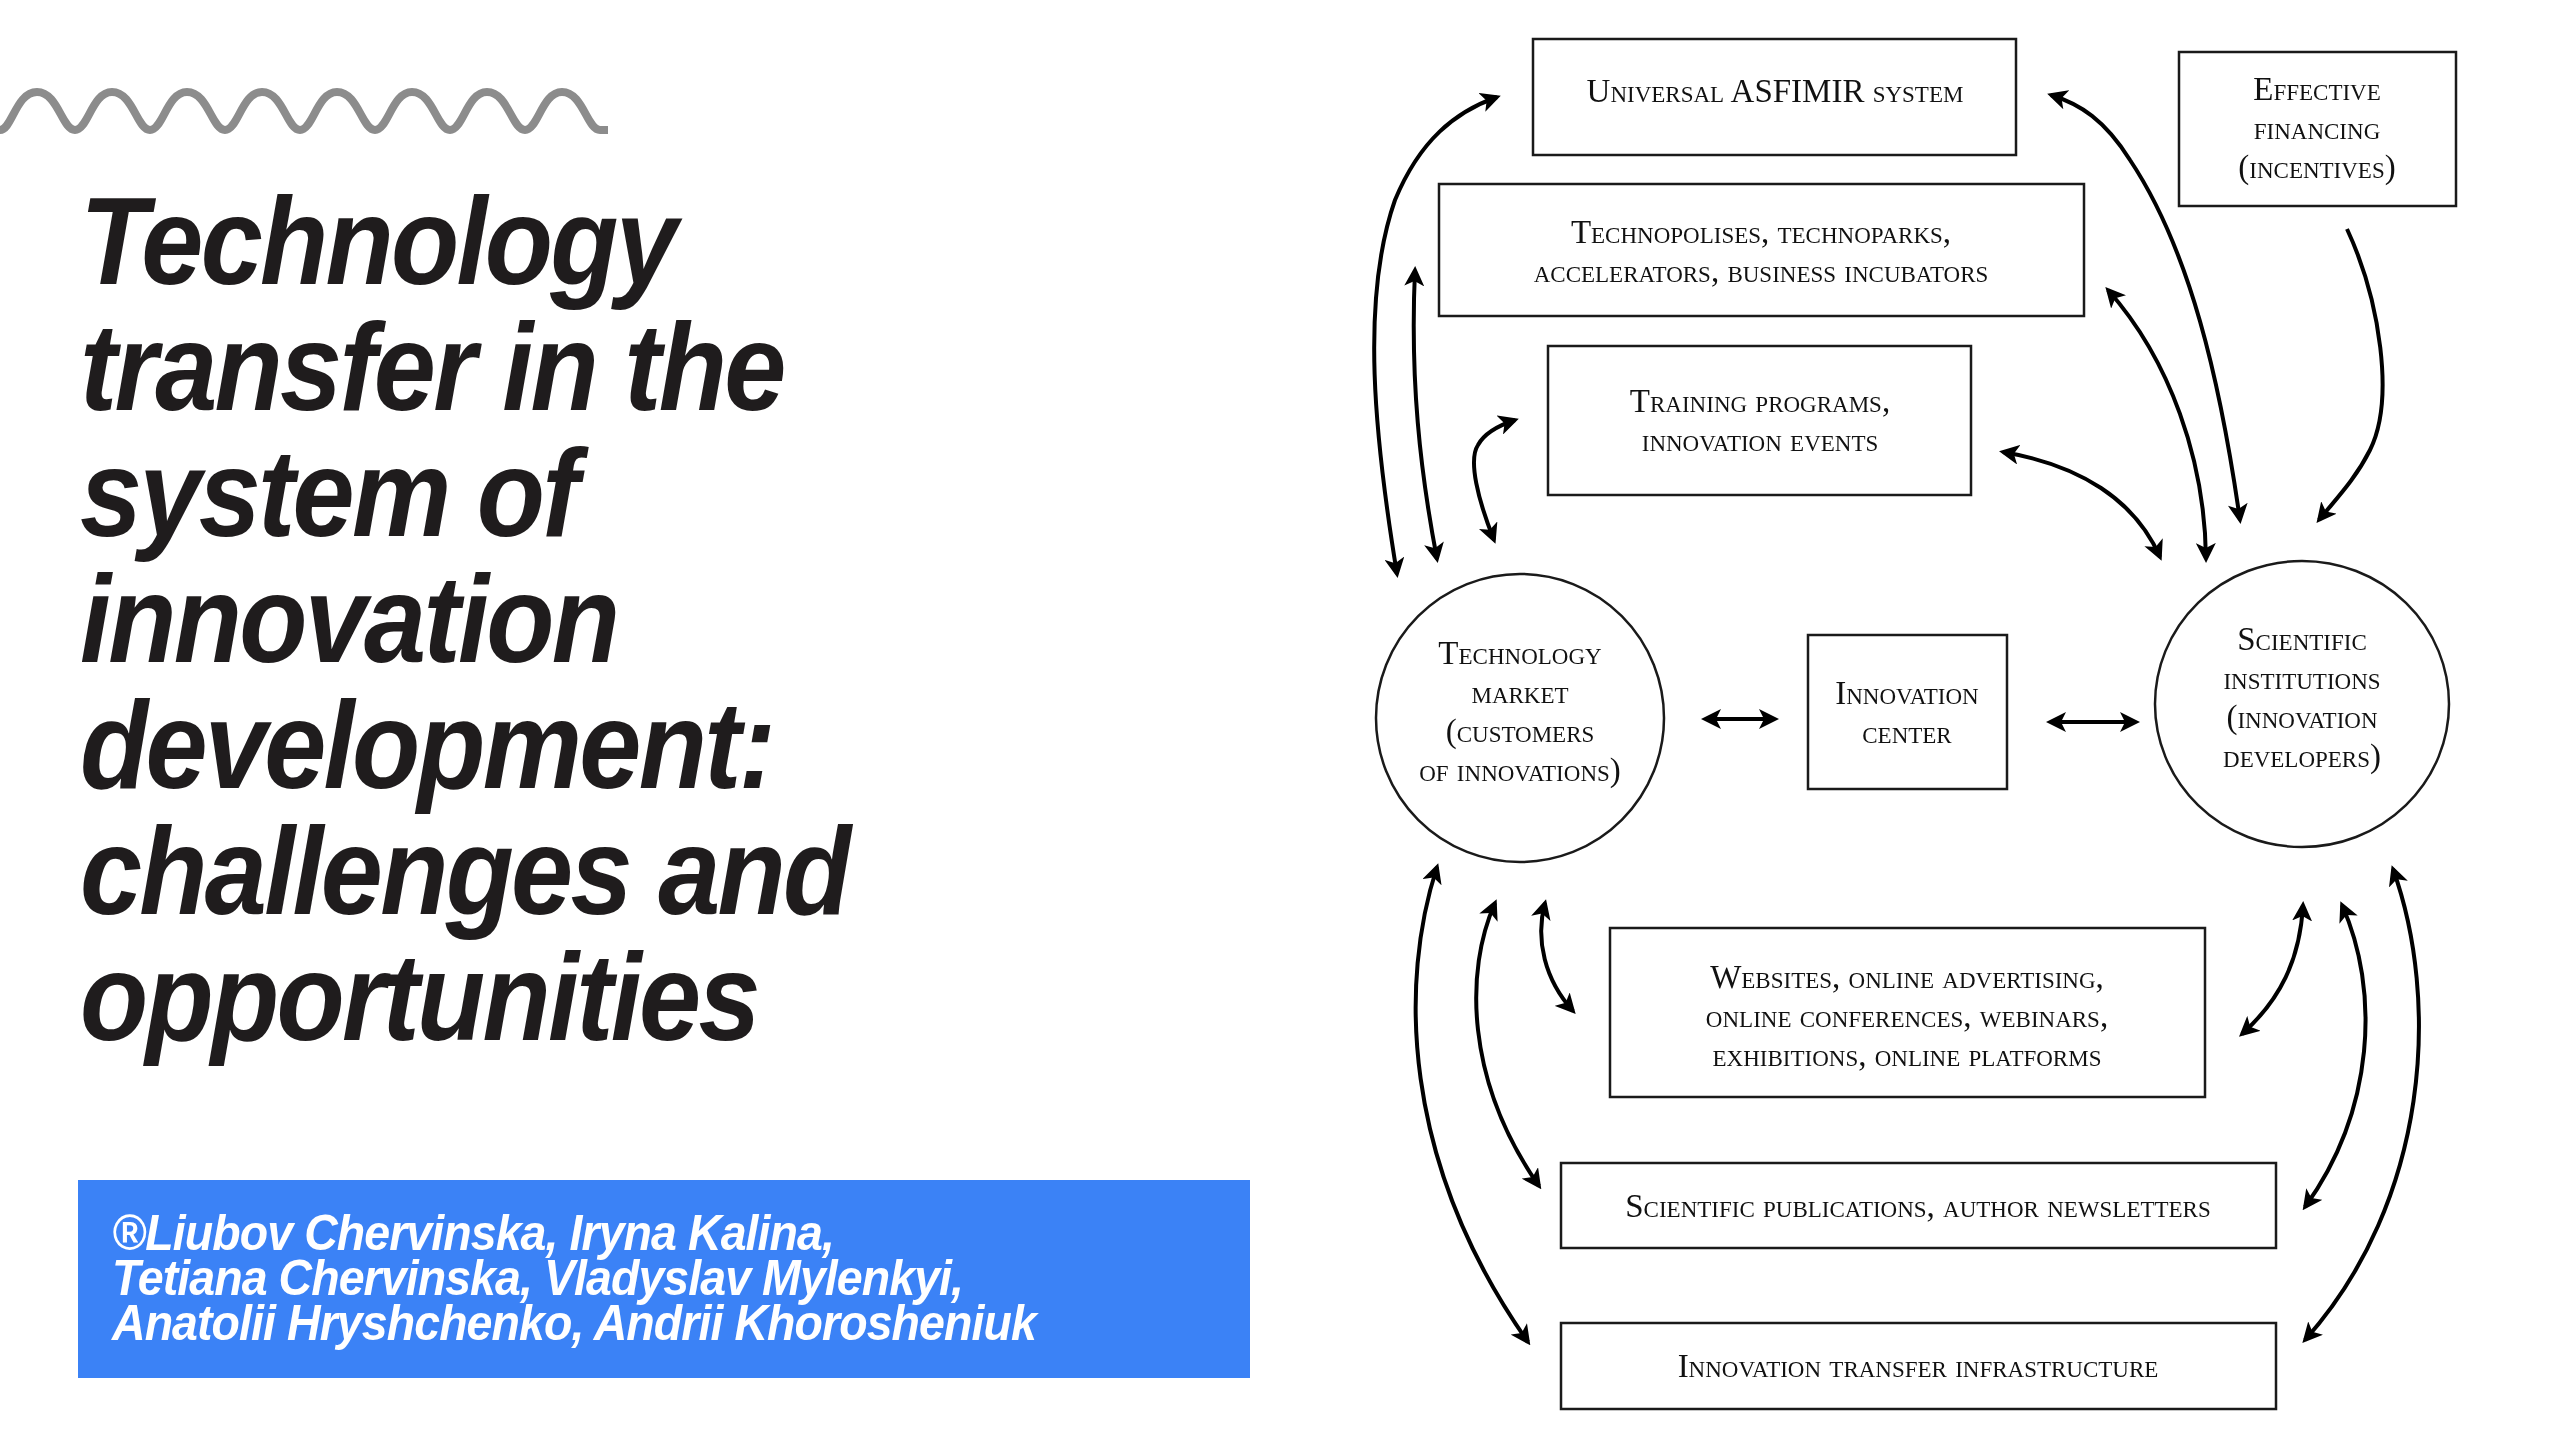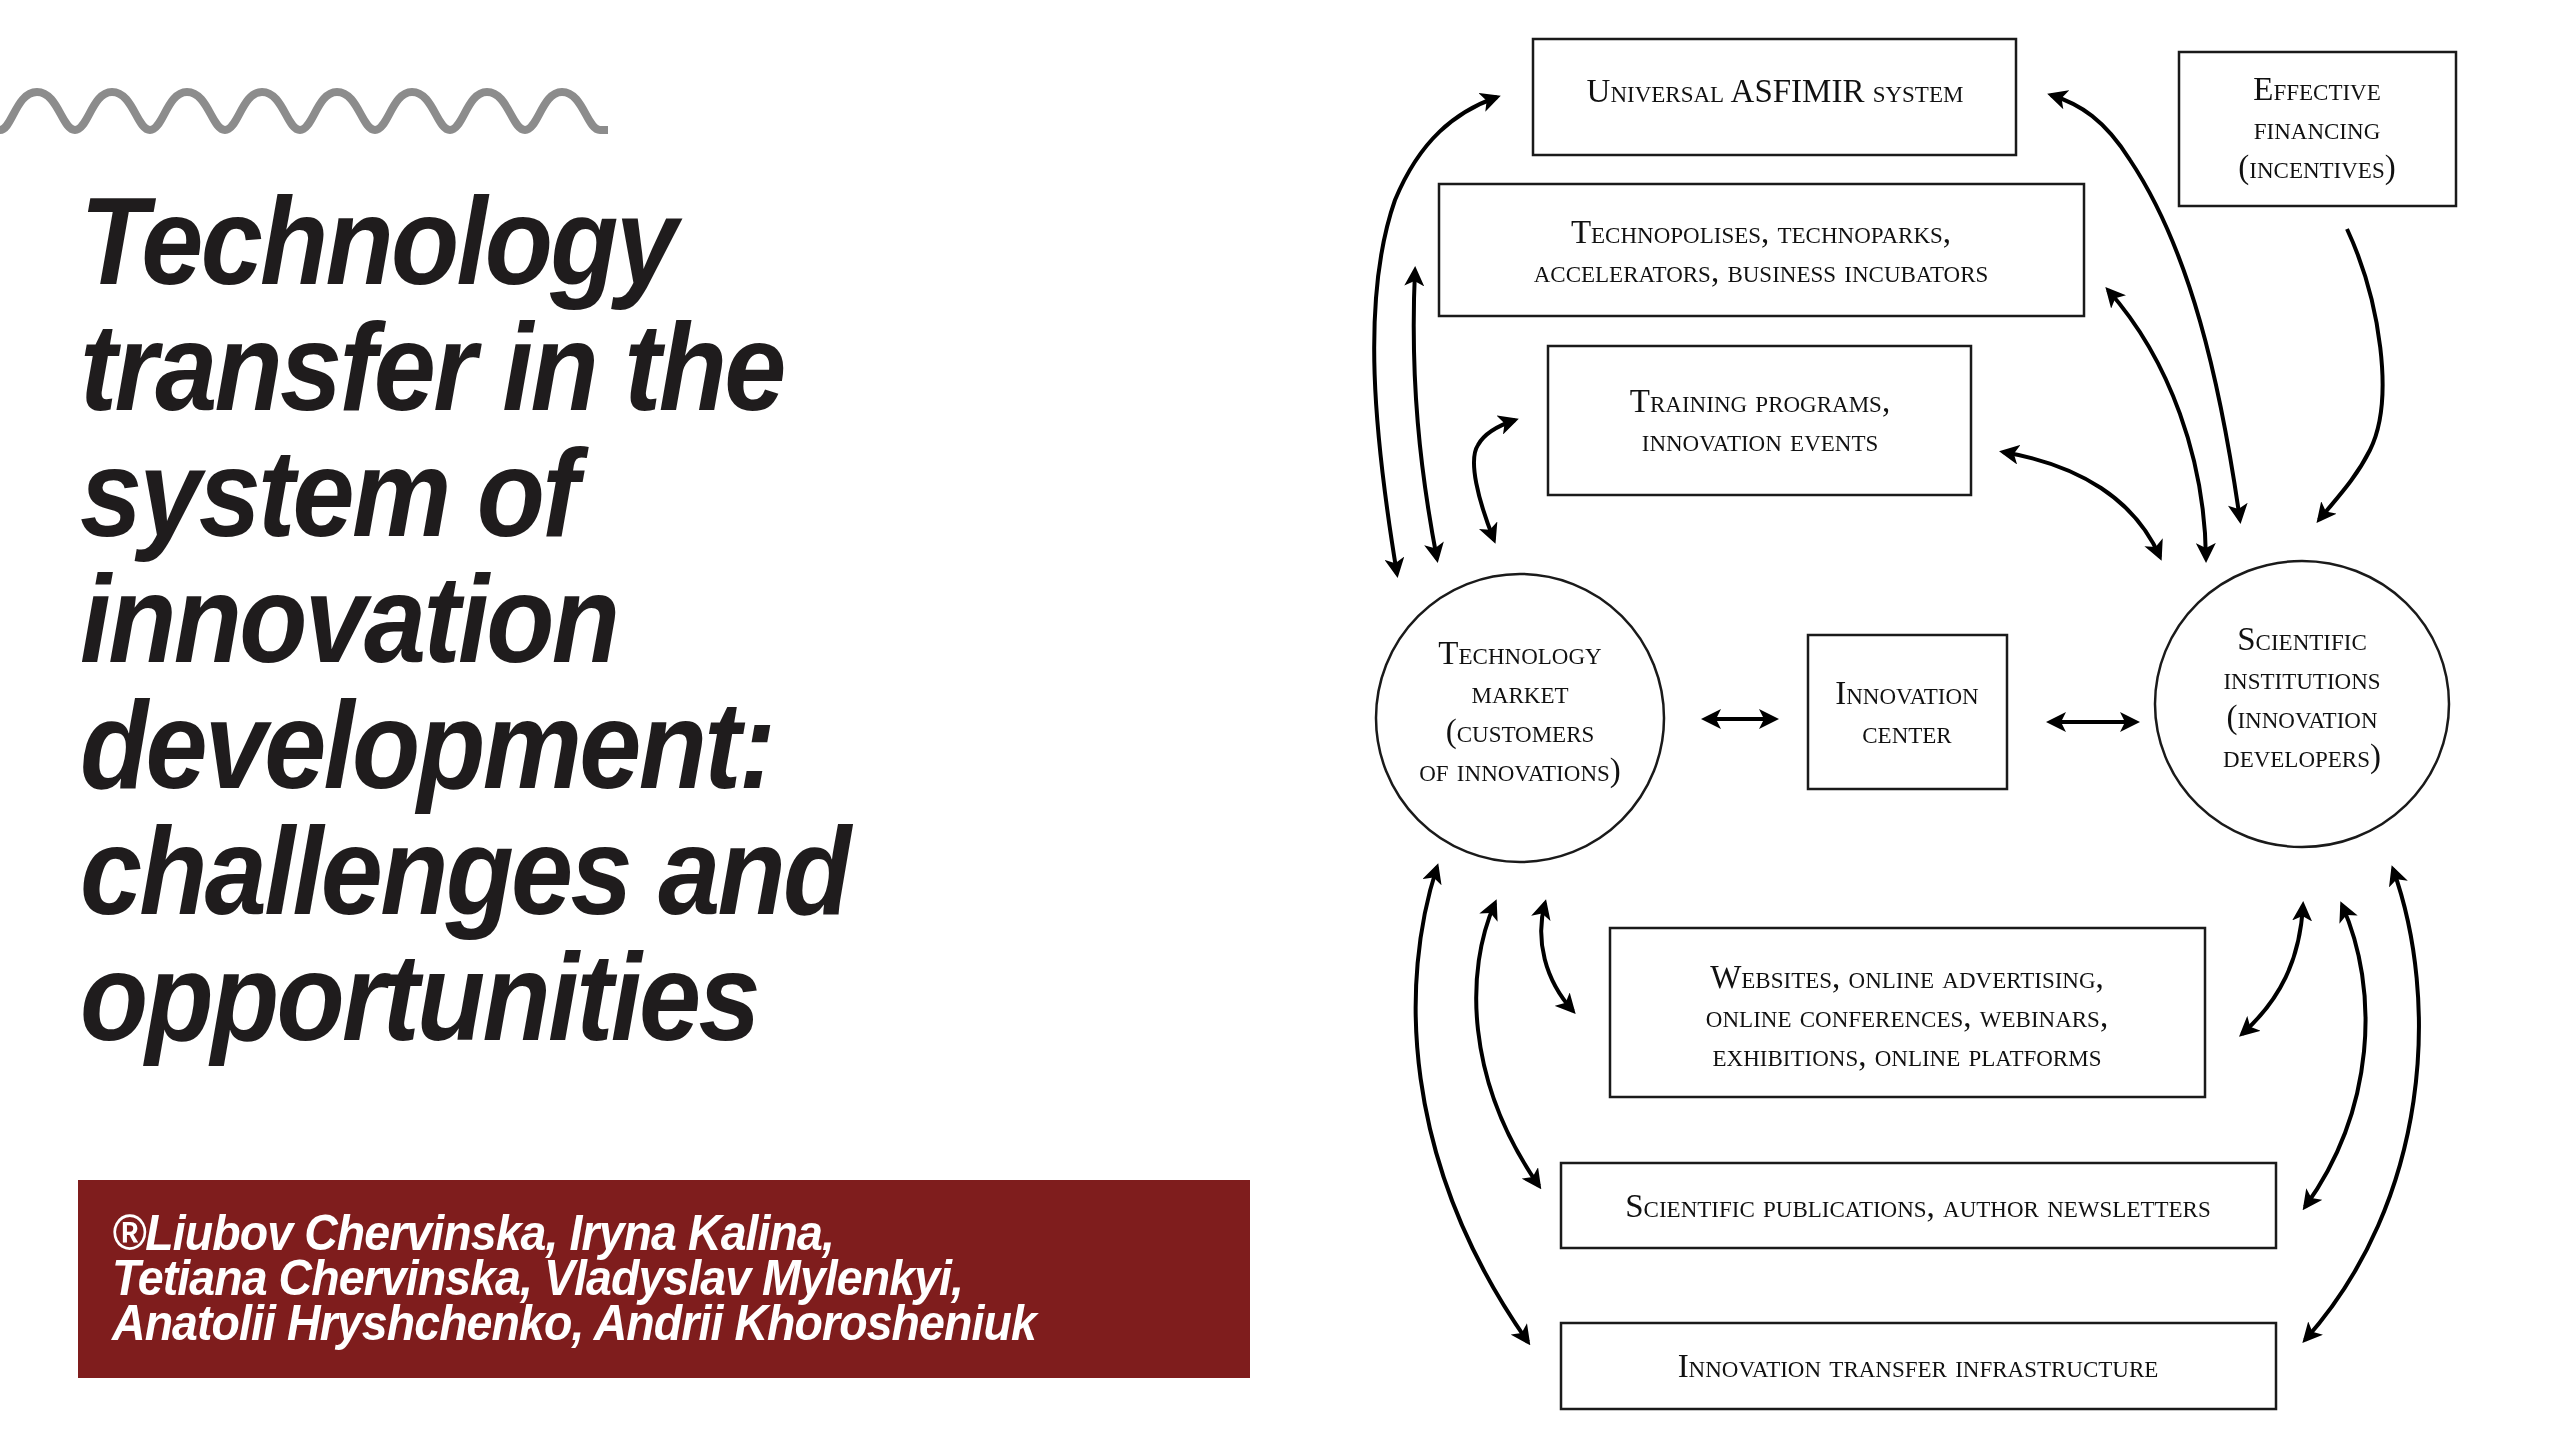--- a/index.html
+++ b/index.html
@@ -10,21 +10,21 @@
   .wave { position: absolute; left: 0; top: 80px; width: 610px; height: 60px; }
   .title {
     position: absolute; left: 80px; top: 178px; width: 1150px;
     font-family: "Liberation Sans", sans-serif; font-weight: bold; font-style: italic;
     font-size: 124px; line-height: 126px; color: #1f1c1d; letter-spacing: -3px;
     margin: 0; transform: scaleX(0.9); transform-origin: left top;
   }
   .title span { display: block; white-space: nowrap; }
   .authors {
     position: absolute; left: 78px; top: 1180px; width: 1172px; height: 198px;
-    background: #7f1d1d; box-sizing: border-box; padding: 31px 0 0 34px;
+    background: #3b82f6; box-sizing: border-box; padding: 31px 0 0 34px;
   }
   .authors span {
     display: block; white-space: nowrap; color: #ffffff;
     font-family: "Liberation Sans", sans-serif; font-weight: bold; font-style: italic;
     font-size: 50px; line-height: 45px; letter-spacing: -1px;
     transform: scaleX(0.93); transform-origin: left top;
   }
   .diagram { position: absolute; left: 0; top: 0; width: 2560px; height: 1440px; }
   .diagram text {
     font-family: "Liberation Serif", serif; fill: #111;

